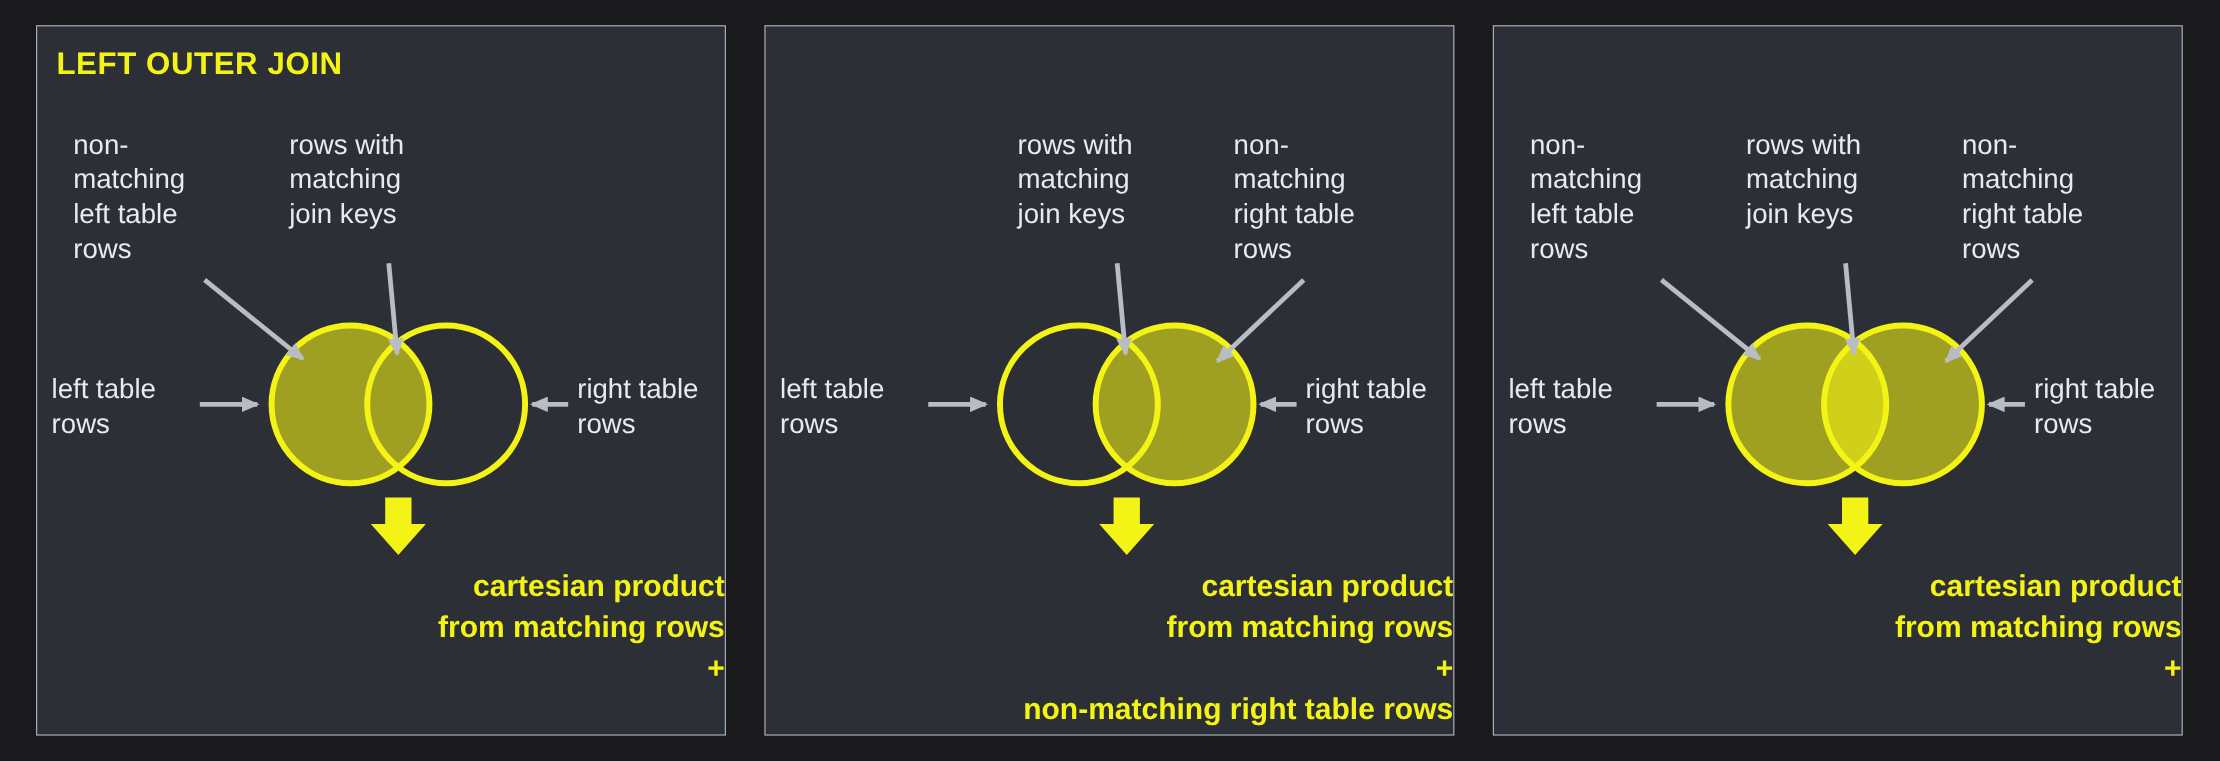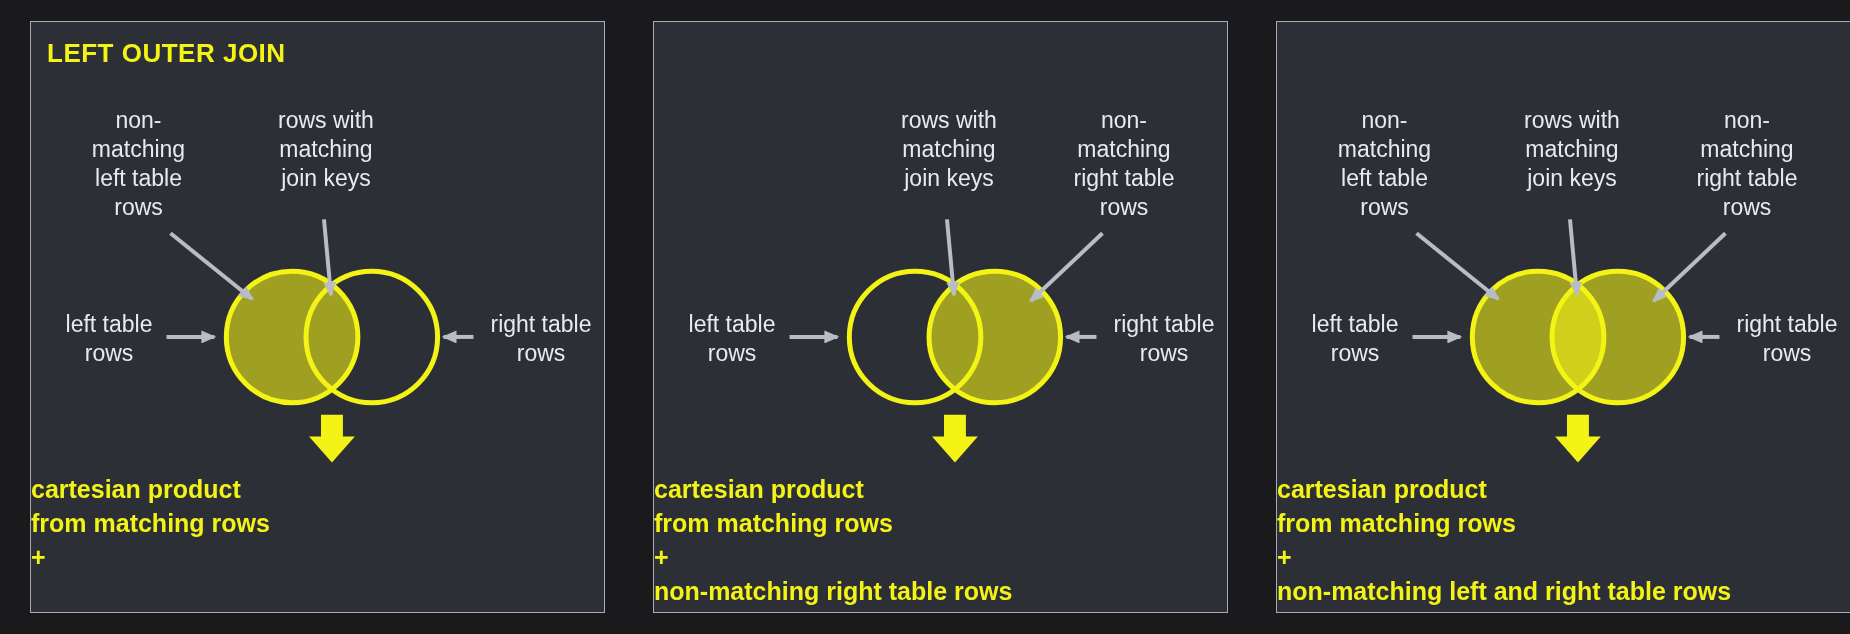--- a/index.html
+++ b/index.html
@@ -10,47 +10,47 @@
     --label-gray:#e8eaed;
     --arrow-gray:#b8bcc4;
   }
   *{margin:0;padding:0;box-sizing:border-box;}
   html,body{background:var(--page-bg);}
   body{
     width:1850px;height:634px;
     font-family:"Liberation Sans","DejaVu Sans",sans-serif;
     overflow:hidden;
   }
-  .wrap{display:flex;gap:48px;padding:21px 30px;}
+  .wrap{display:flex;gap:32px;padding:21px 30px;}
   .panel{
     position:relative;width:575px;height:592px;
     background:var(--panel-bg);
     border:1.5px solid var(--panel-border);
     flex:0 0 auto;
   }
   .title{
     position:absolute;left:16px;top:16px;
     font-size:26px;font-weight:bold;color:var(--accent-yellow);
     letter-spacing:.5px;white-space:nowrap;
   }
   .venn{position:absolute;inset:0;width:100%;height:100%;display:block;}
   .venn-fill{fill:none;stroke:none;}
   .venn-fill.filled{fill:var(--accent-yellow);fill-opacity:.58;}
   .venn-stroke{fill:none;stroke:var(--accent-yellow);stroke-width:5;}
   .ptr{stroke:var(--arrow-gray);stroke-width:4;}
   .arrowhead{fill:var(--arrow-gray);}
   .down-arrow{fill:var(--accent-yellow);}
   .vlabel{
     position:absolute;color:var(--label-gray);
-    font-size:23px;line-height:29px;text-align:center;
+    font-size:23px;line-height:29px;
     white-space:pre-line;
   }
   .result{
     position:absolute;left:0;right:0;top:450px;
-    text-align:left;color:var(--accent-yellow);
+    text-align:right;color:var(--accent-yellow);
     font-size:25px;font-weight:bold;line-height:34px;
   }
 </style>
 </head>
 <body>
 
 <div class="wrap">
 
   <section class="panel">
     <h2 class="title">LEFT OUTER JOIN</h2>
@@ -154,17 +154,16 @@
 right table
 rows</div>
     <div class="vlabel" style="left:12px;top:288px;width:132px;">left table
 rows</div>
     <div class="vlabel" style="left:450px;top:288px;width:120px;">right table
 rows</div>
     <div class="result">
       <div>cartesian product</div>
       <div>from matching rows</div>
       <div>+</div>
-      <div>non-matching left and right table rows</div>
     </div>
   </section>
 
 </div>
 
 </body></html>

